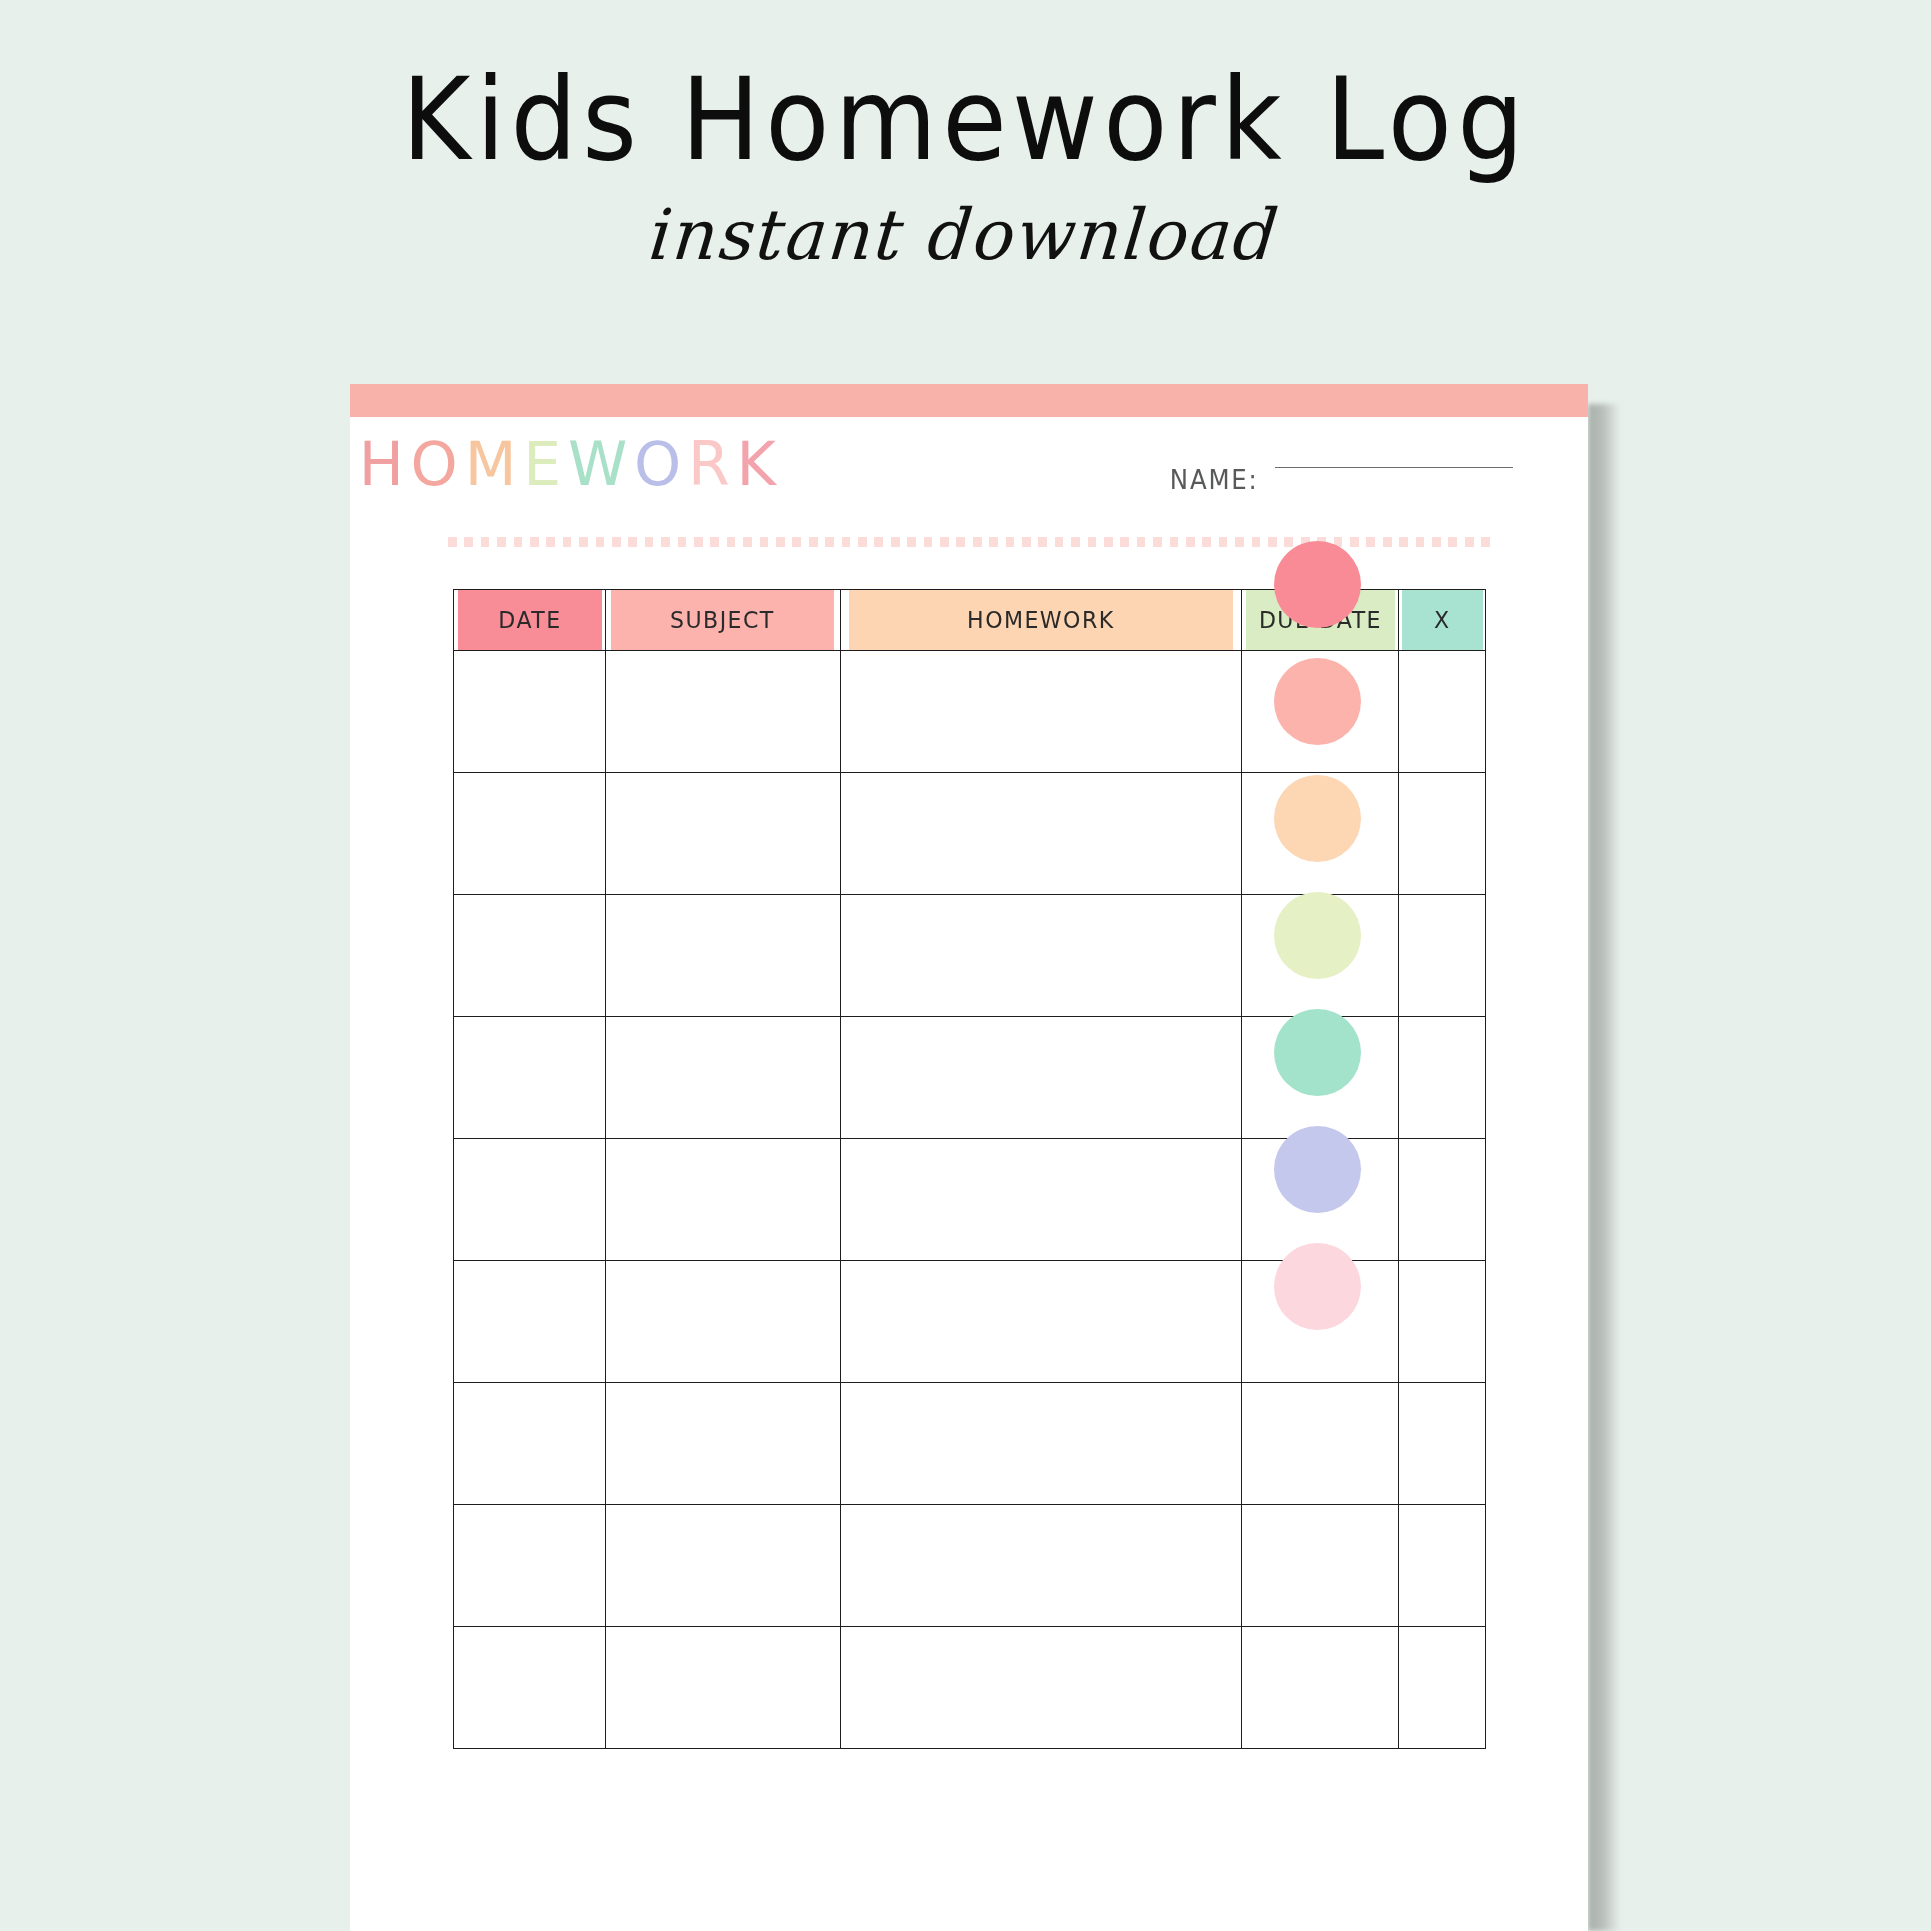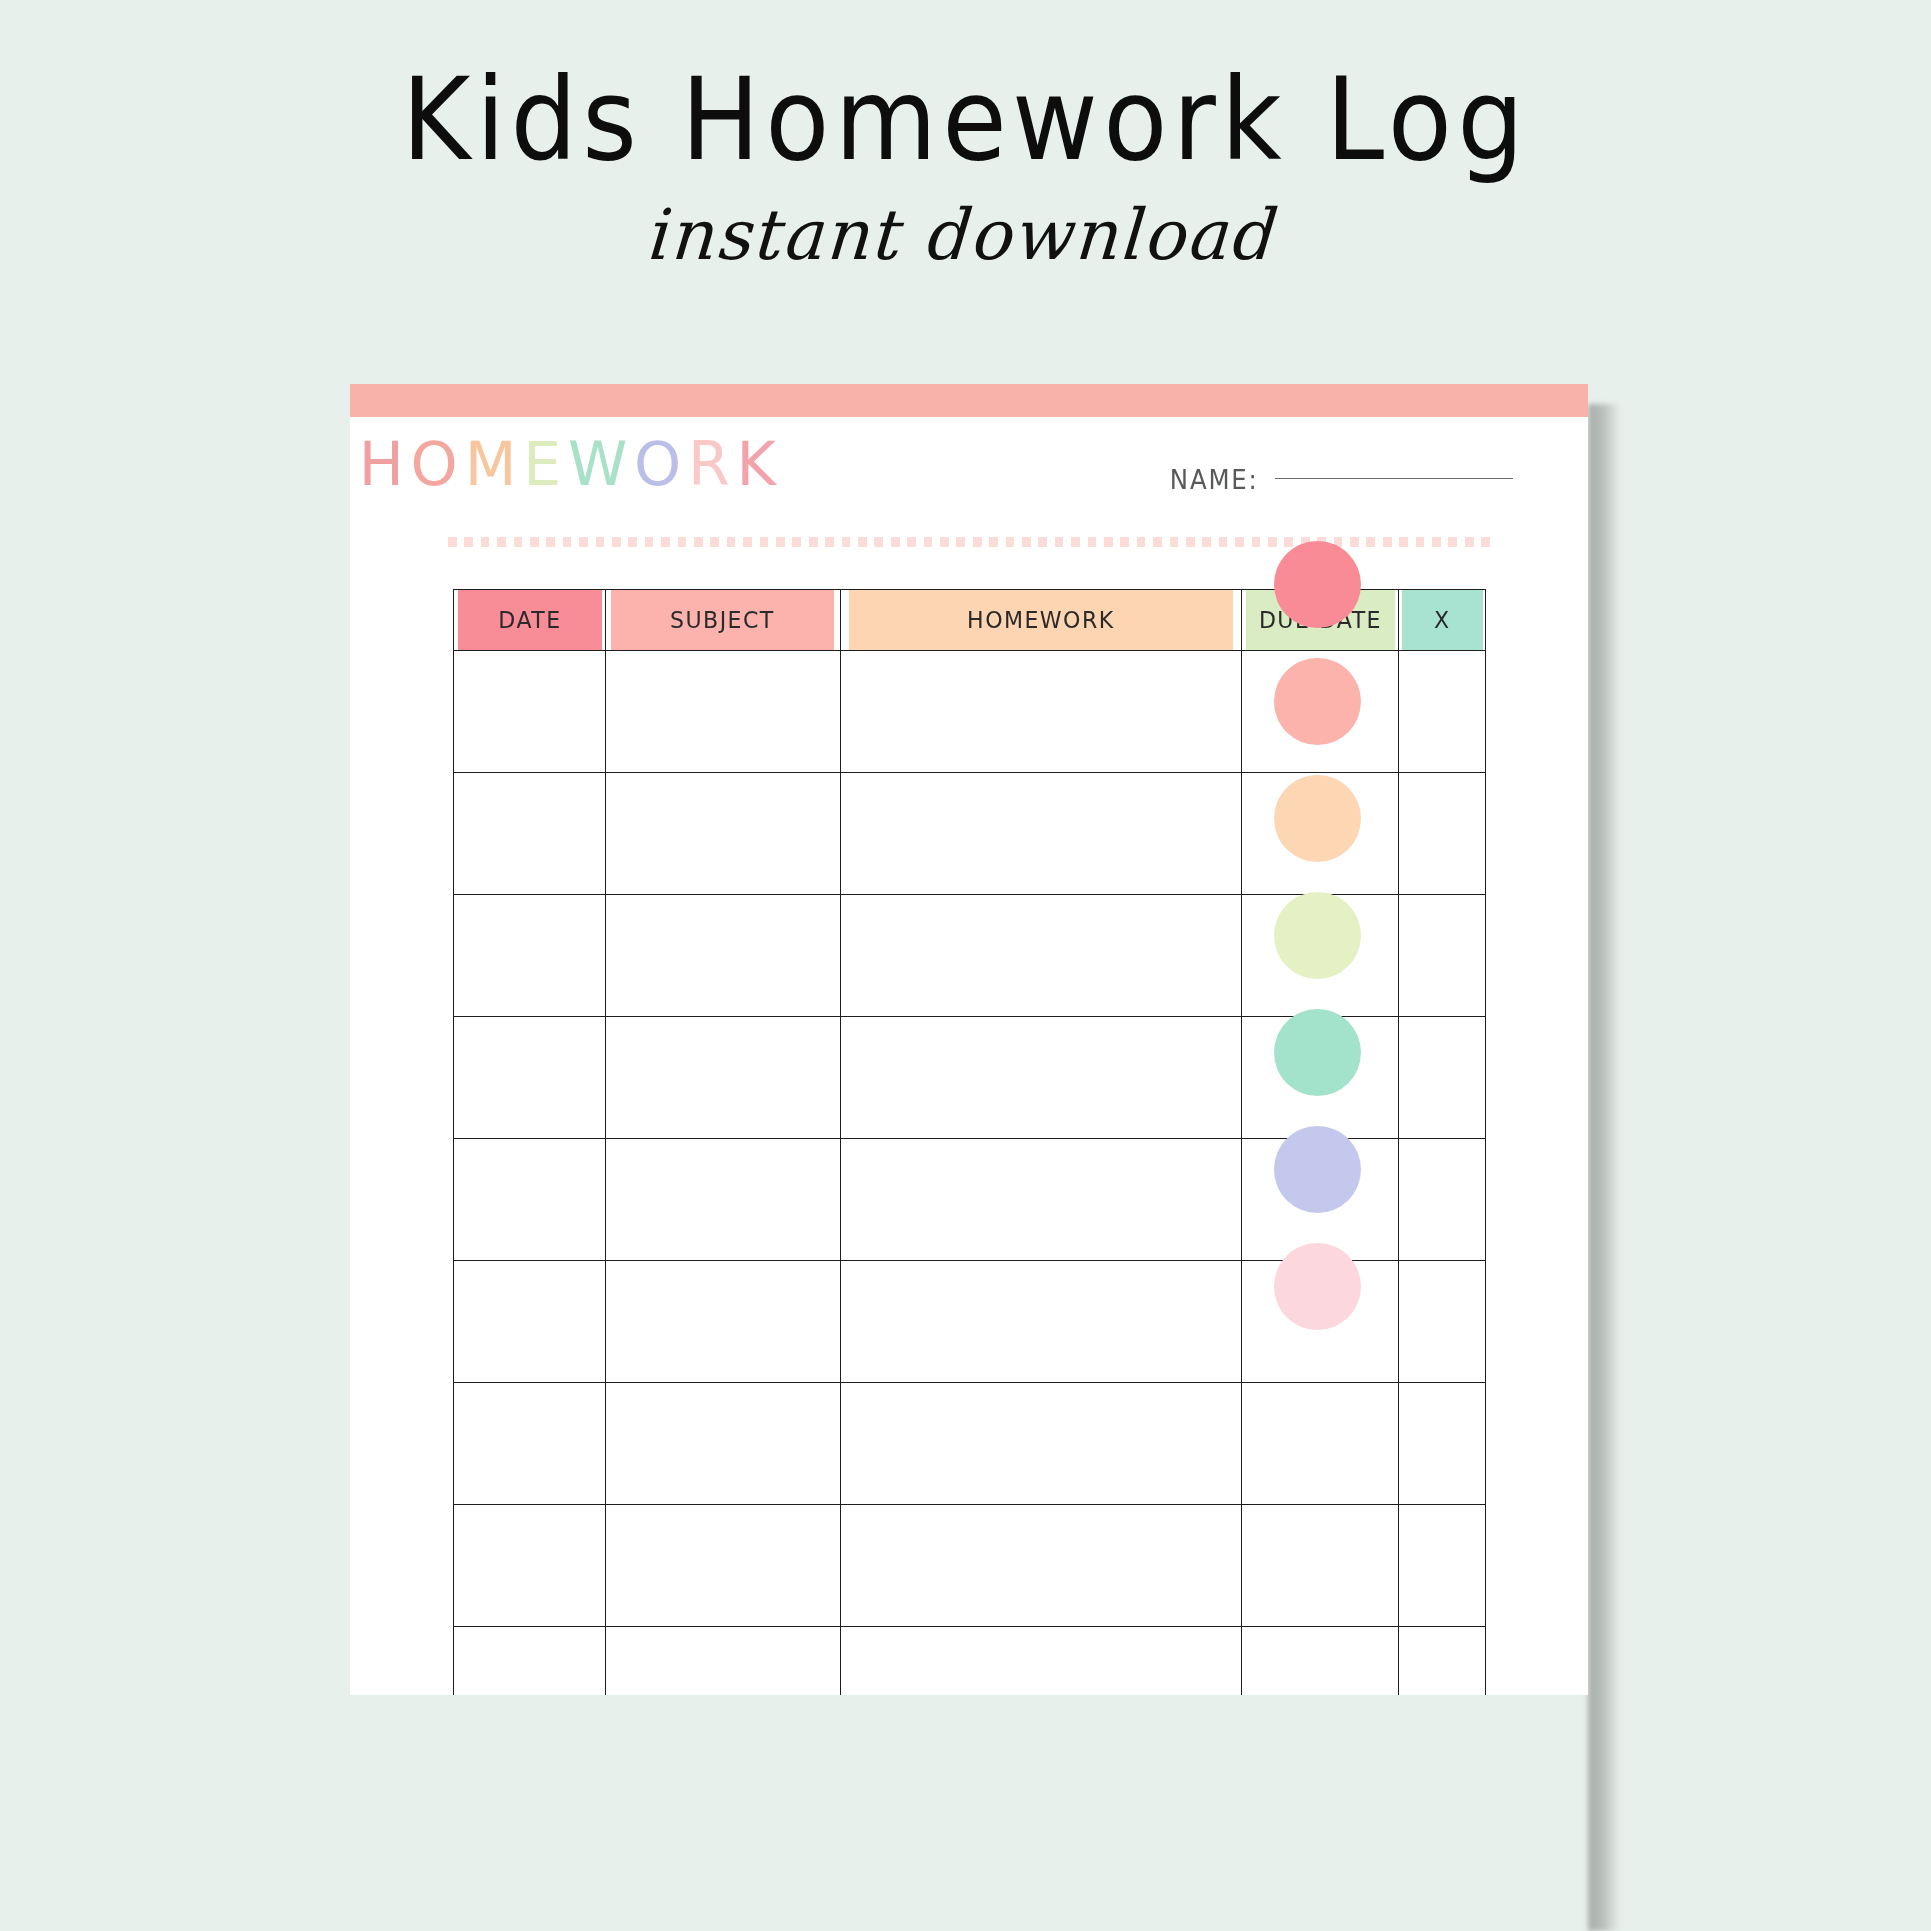--- a/index.html
+++ b/index.html
@@ -54,21 +54,21 @@
     width: 33px;
     height: 1527px;
     background: linear-gradient(to right, #a8aeaa 0%, #b9bfba 45%, #d8e0dc 80%, #e8f0ec 100%);
     filter: blur(2.9px);
   }
   #paper {
     position: absolute;
     left: 350px;
     top: 384px;
     width: 1238px;
-    height: 1311px;
+    height: 1547px;
     background: #ffffff;
     overflow: hidden;
   }
   #paper-top-bar {
     position: absolute;
     left: 0;
     top: 0;
     width: 1238px;
     height: 33px;
     background: #f9b2aa;
@@ -93,21 +93,21 @@
     line-height: 1;
     white-space: nowrap;
   }
   #sheet-title span { display: inline-block; }
 
   #name-field {
     position: absolute;
     right: 75px;
     top: 50px;
     display: flex;
-    align-items: center;
+    align-items: flex-start;
     gap: 13.5px;
   }
   #name-label {
     font-family: "DejaVu Sans", sans-serif;
     font-size: 26px;
     letter-spacing: 1.9px;
     color: #58595b;
     line-height: 1;
     transform: scaleX(0.94);
   }

